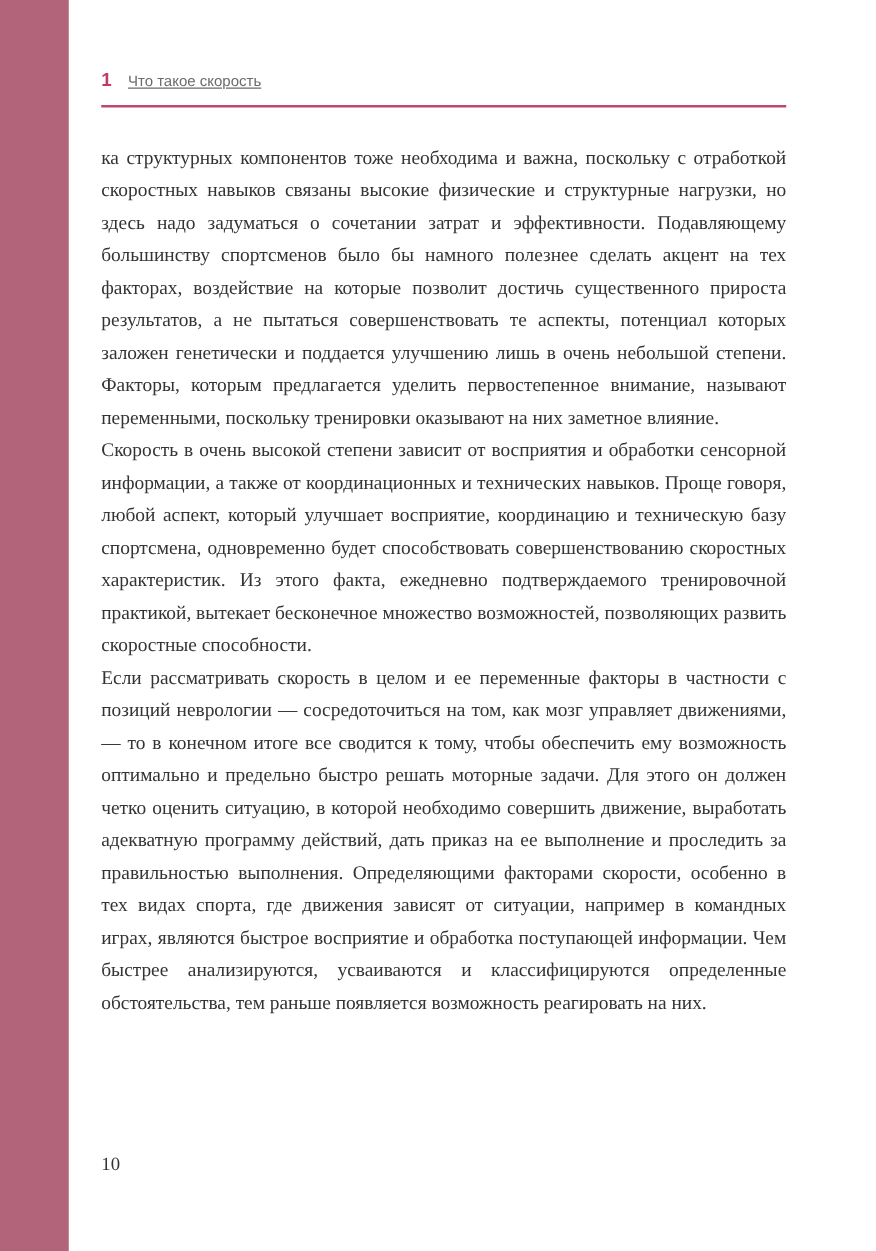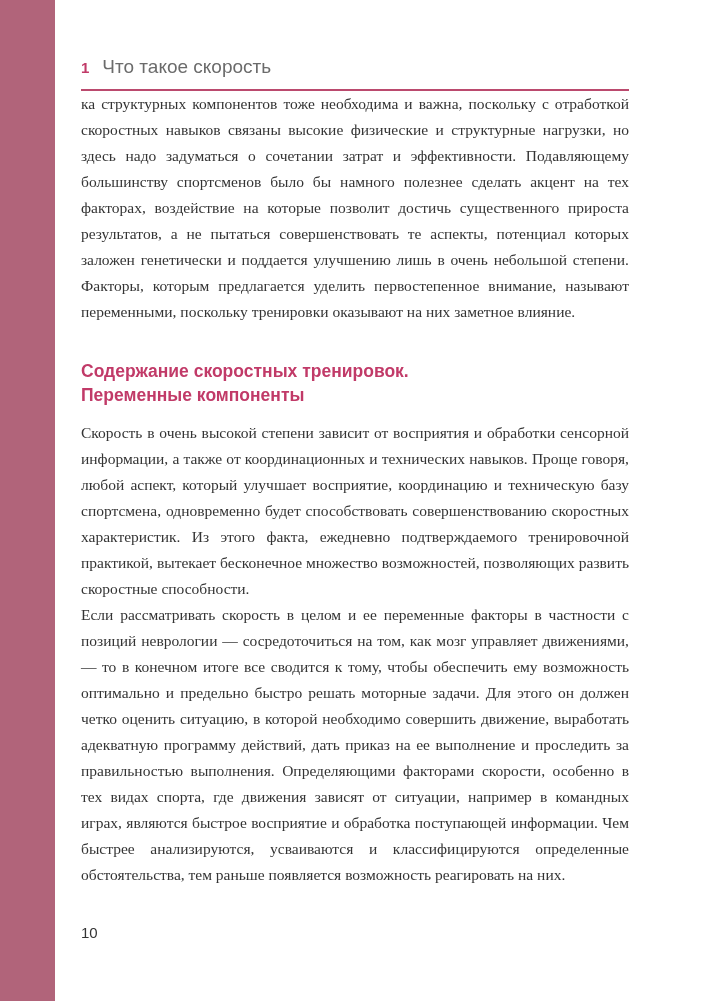--- a/index.html
+++ b/index.html
@@ -38,65 +38,65 @@
     padding-bottom: 11px;
     font-family: "Liberation Sans", "DejaVu Sans", sans-serif;
   }
   .chapter-number {
     color: #c13a68;
     font-weight: bold;
     font-size: 15px;
   }
   .chapter-title {
     color: #6b6b6b;
-    font-size: 19px;
+    font-size: 12px;
+    text-decoration: underline;
   }
   p.body-text {
     font-size: 15.5px;
     line-height: 26px;
     text-align: justify;
     color: #343434;
     margin: 0;
   }
   p.first-after-rule {
+    margin-top: 28px;
   }
   h2.section-heading {
     font-family: "Liberation Sans", "DejaVu Sans", sans-serif;
     font-size: 17.5px;
     line-height: 24px;
     font-weight: bold;
     color: #c13a68;
     margin: 34px 0 13px 0;
     white-space: pre-line;
   }
   .page-number {
     position: absolute;
     left: 81px;
     top: 924px;
     font-size: 15px;
     color: #343434;
-    font-family: Liberation Sans, sans-serif;
+    font-family: Liberation Serif, serif;
   }
 </style>
 </head>
 <body>
 
 <div class="edge-band"></div>
 
 <div class="content">
 
   <div class="chapter-header">
     <span class="chapter-number">1</span>
     <span class="chapter-title">Что такое скорость</span>
   </div>
 
   <p class="body-text first-after-rule">ка структурных компонентов тоже необходима и важна, поскольку с отработкой скоростных навыков связаны высокие физические и структурные нагрузки, но здесь надо задуматься о сочетании затрат и эффективности. Подавляющему большинству спортсменов было бы намного полезнее сделать акцент на тех факторах, воздействие на которые позволит достичь существенного прироста результатов, а не пытаться совершенствовать те аспекты, потенциал которых заложен генетически и поддается улучшению лишь в очень небольшой степени. Факторы, которым предлагается уделить первостепенное внимание, называют переменными, поскольку тренировки оказывают на них заметное влияние.</p>
 
-  <h2 class="section-heading">Содержание скоростных тренировок.
-Переменные компоненты</h2>
 
   <p class="body-text">Скорость в очень высокой степени зависит от восприятия и обработки сенсорной информации, а также от координационных и технических навыков. Проще говоря, любой аспект, который улучшает восприятие, координацию и техническую базу спортсмена, одновременно будет способствовать совершенствованию скоростных характеристик. Из этого факта, ежедневно подтверждаемого тренировочной практикой, вытекает бесконечное множество возможностей, позволяющих развить скоростные способности.</p>
 
 
   <p class="body-text">Если рассматривать скорость в целом и ее переменные факторы в частности с позиций неврологии — сосредоточиться на том, как мозг управляет движениями, — то в конечном итоге все сводится к тому, чтобы обеспечить ему возможность оптимально и предельно быстро решать моторные задачи. Для этого он должен четко оценить ситуацию, в которой необходимо совершить движение, выработать адекватную программу действий, дать приказ на ее выполнение и проследить за правильностью выполнения. Определяющими факторами скорости, особенно в тех видах спорта, где движения зависят от ситуации, например в командных играх, являются быстрое восприятие и обработка поступающей информации. Чем быстрее анализируются, усваиваются и классифицируются определенные обстоятельства, тем раньше появляется возможность реагировать на них.</p>
 
 </div>
 
 <div class="page-number">10</div>
 

